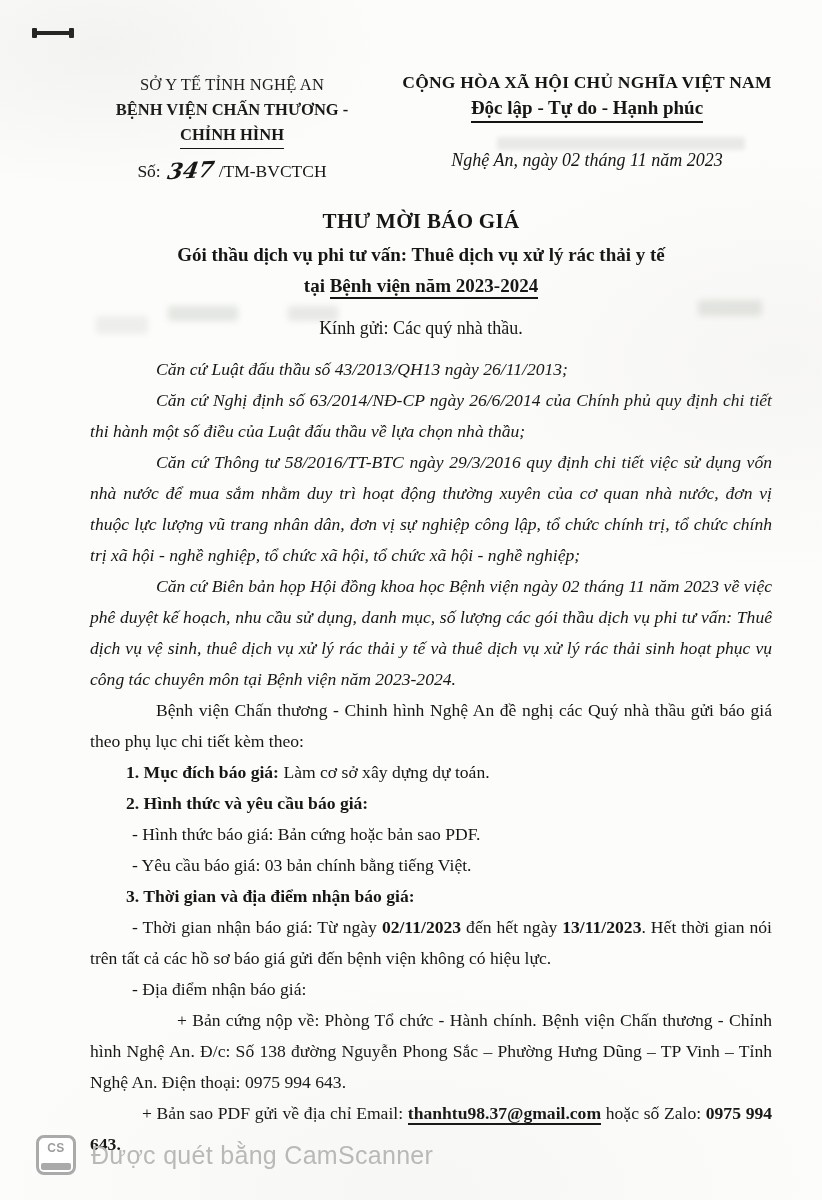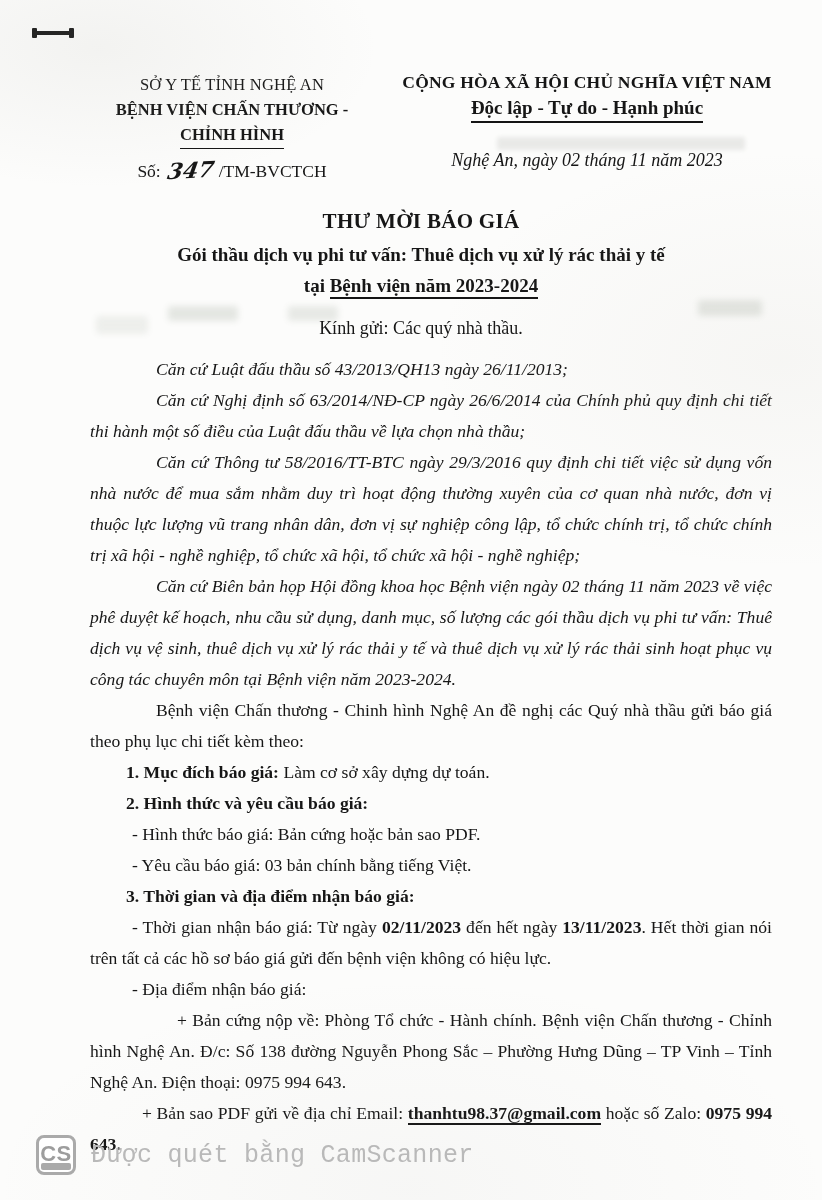--- a/index.html
+++ b/index.html
@@ -69,24 +69,24 @@
   .plus{text-indent:52px;}
   .hang{margin-left:-35px;text-indent:87px;}
   b.dt{font-weight:bold;}
   .email{font-weight:bold;border-bottom:2px solid #141414;}
 
   
   .footer{position:absolute;left:36px;top:1135px;display:flex;align-items:center;gap:15px;z-index:6;}
   .cs-badge{width:34px;height:34px;border:3px solid #aaaaaa;border-radius:8px;position:relative;background:#fff;}
   .cs-badge .cs{
     position:absolute;top:3px;left:0;right:0;text-align:center;
-    font-family:"Liberation Sans",sans-serif;font-weight:bold;font-size:22px;color:#9d9d9d;letter-spacing:.5px;
+    font-family:"Liberation Sans",sans-serif;font-weight:bold;font-size:12px;color:#9d9d9d;letter-spacing:.5px;
   }
   .cs-badge .bed{position:absolute;left:2px;right:2px;bottom:2px;height:7px;background:#aaaaaa;border-radius:2px;}
-  .footer .label{font-family:Liberation Mono, monospace;font-size:25px;color:#b9b9b9;letter-spacing:.3px;}
+  .footer .label{font-family:Liberation Sans, sans-serif;font-size:25px;color:#b9b9b9;letter-spacing:.3px;}
 </style>
 </head>
 <body>
 
 <div class="staple"></div>
 
 <div class="header">
   <div class="h-left">
     <div class="l1">SỞ Y TẾ TỈNH NGHỆ AN</div>
     <div class="l2">BỆNH VIỆN CHẤN THƯƠNG -</div>

